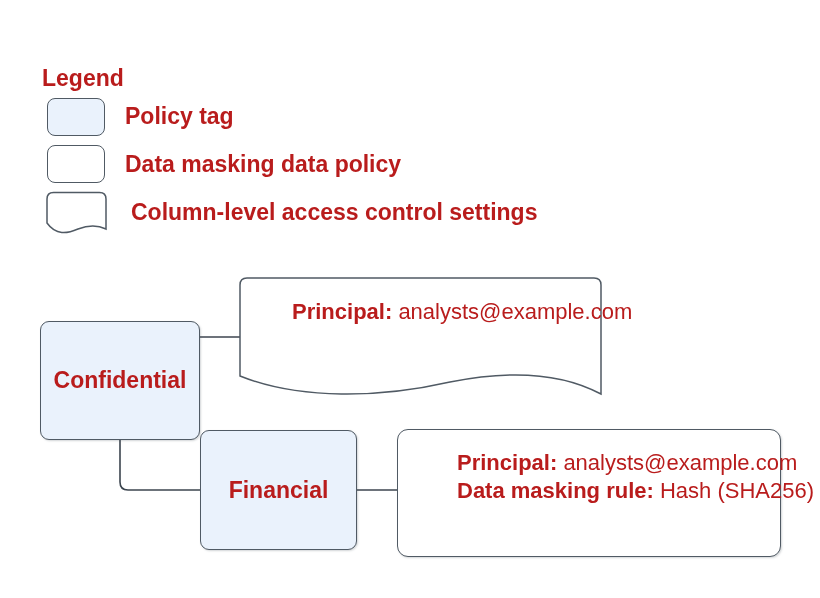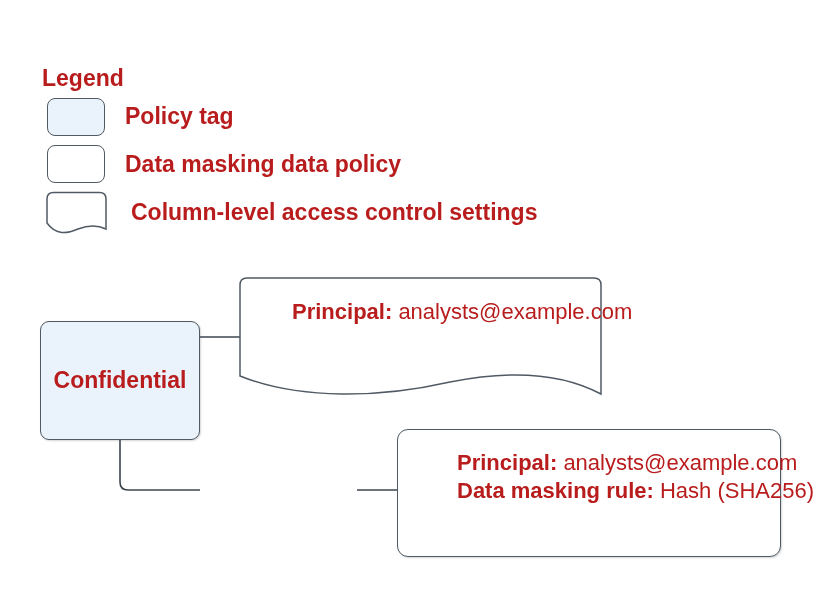--- a/index.html
+++ b/index.html
@@ -96,20 +96,23 @@
 
   <div class="swatch white"></div>
   <div class="legend-label l2">Data masking data policy</div>
 
   <div class="legend-label l3">Column-level access control settings</div>
 
   <div class="node conf">
     <span>Confidential</span>
   </div>
 
+  <div class="node fin">
+    <span>Financial</span>
+  </div>
 
   <div class="policy-card"></div>
 
   <div class="doc-text t1">
     <div><span class="fl">Principal:</span> <span>analysts@example.com</span></div>
   </div>
 
   <div class="doc-text t2">
     <div><span class="fl">Principal:</span> <span>analysts@example.com</span></div>
     <div><span class="fl">Data masking rule:</span> <span>Hash (SHA256)</span></div>

